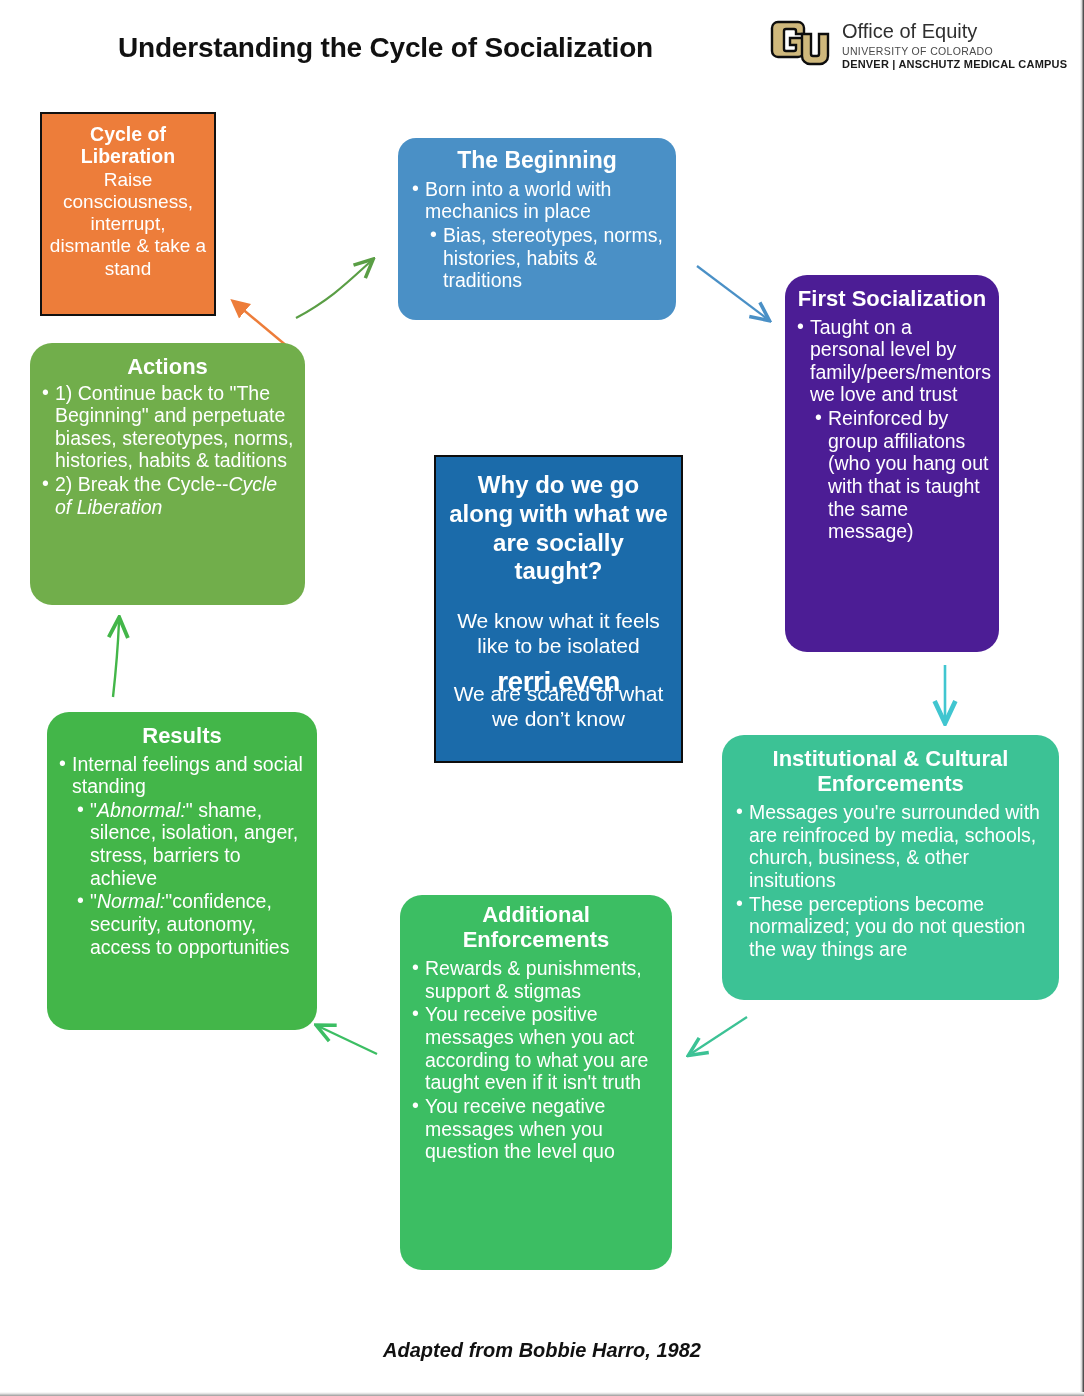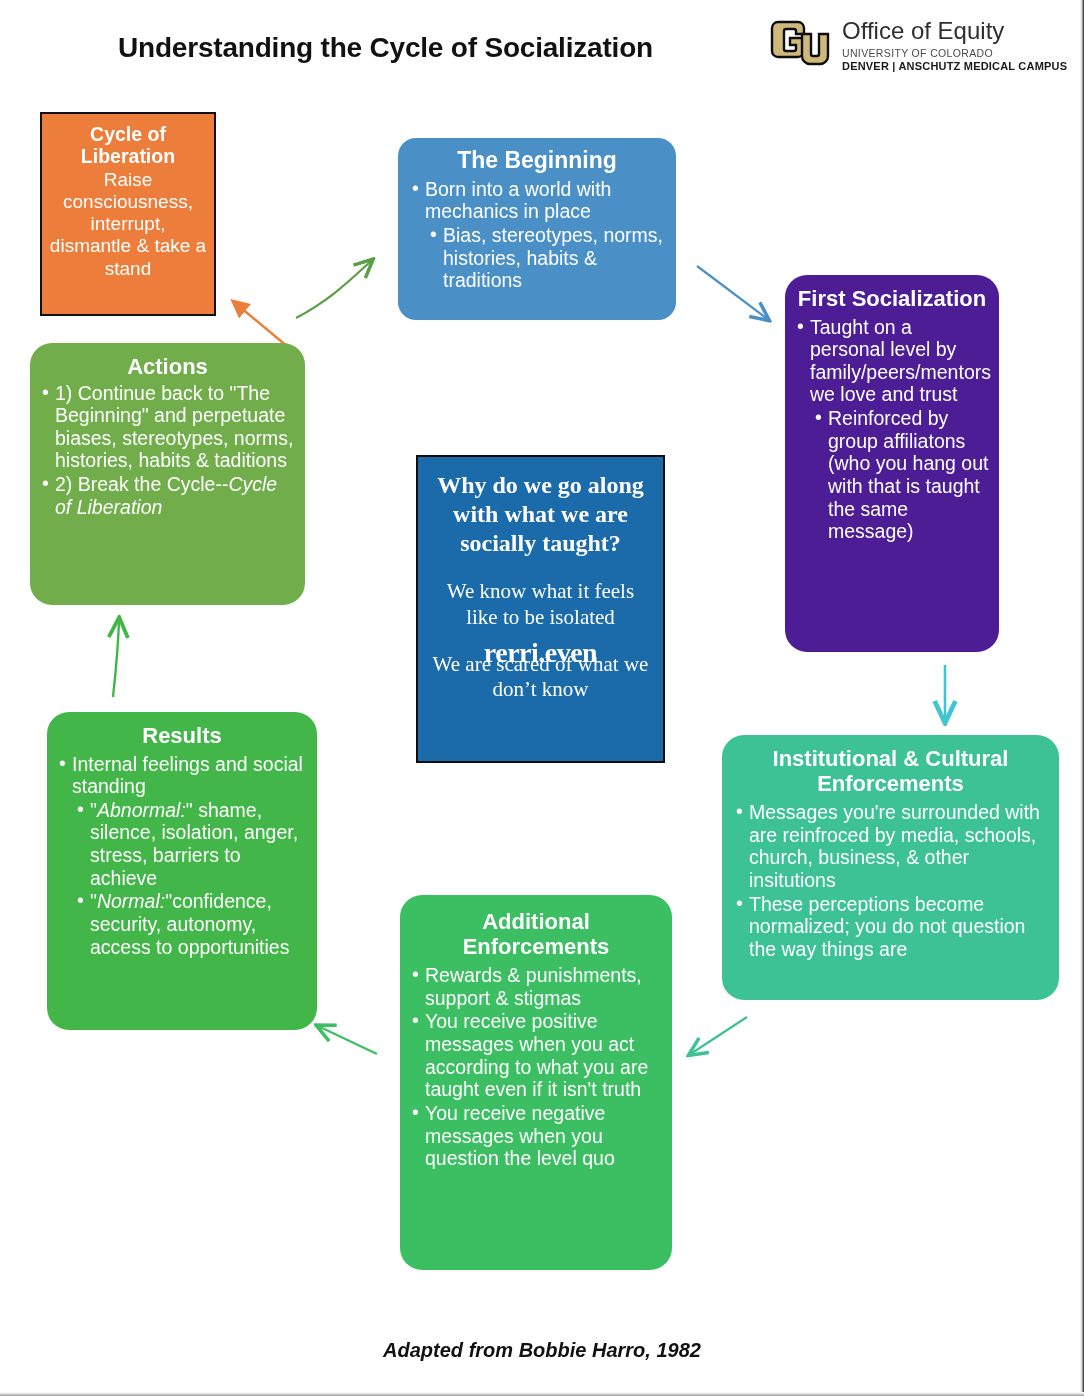--- a/index.html
+++ b/index.html
@@ -50,21 +50,21 @@
     align-items: center;
     gap: 10px;
   }
   #logo-mark {
     width: 62px; height: 64px;
     flex: 0 0 auto;
     position: relative;
   }
   #logo-text { padding-top: 2px; }
   #logo-line1 {
-    font-size: 24px;
+    font-size: 20px;
     color: #2f2f2f;
     line-height: 1.05;
     font-weight: 400;
   }
   #logo-line2 {
     font-size: 10.5px;
     color: #4a4a4a;
     letter-spacing: 0.35px;
     margin-top: 3px;
   }
@@ -154,21 +154,21 @@
     padding: 12px 12px;
   }
   #node-institutional .node-title { font-size: 22px; margin-bottom: 5px; }
 
   #node-additional {
     left: 400px; top: 895px;
     width: 272px; height: 375px;
     background: #3CBE63;
     border-radius: 22px;
     font-size: 19.5px;
-    padding: 15px 10px;
+    padding: 8px 10px;
   }
   #node-additional .node-title { font-size: 22px; margin-bottom: 5px; }
 
   #node-results {
     left: 35px; top: 712px;
     width: 270px; height: 318px;
     background: #43B649;
     border-radius: 22px;
     font-size: 19.5px;
     padding: 12px 10px;
@@ -180,27 +180,26 @@
     left: 30px; top: 343px;
     width: 275px; height: 262px;
     background: #71AE4B;
     border-radius: 22px;
     font-size: 19.5px;
     padding: 12px 10px;
   }
   #node-actions .node-title { font-size: 22px; }
 
   #node-question {
-    left: 416px; top: 455px;
+    left: 434px; top: 455px;
     width: 249px; height: 308px;
     background: #1B6BAA;
     border: 2px solid #0d0d0d;
     text-align: center;
     padding: 14px 13px;
-    font-family: Liberation Serif, serif;
   }
   #node-question .q-head {
     font-size: 24px;
     font-weight: bold;
     line-height: 1.2;
   }
   #node-question .q-line {
     font-size: 21px;
     line-height: 1.2;
     margin-top: 22px;

